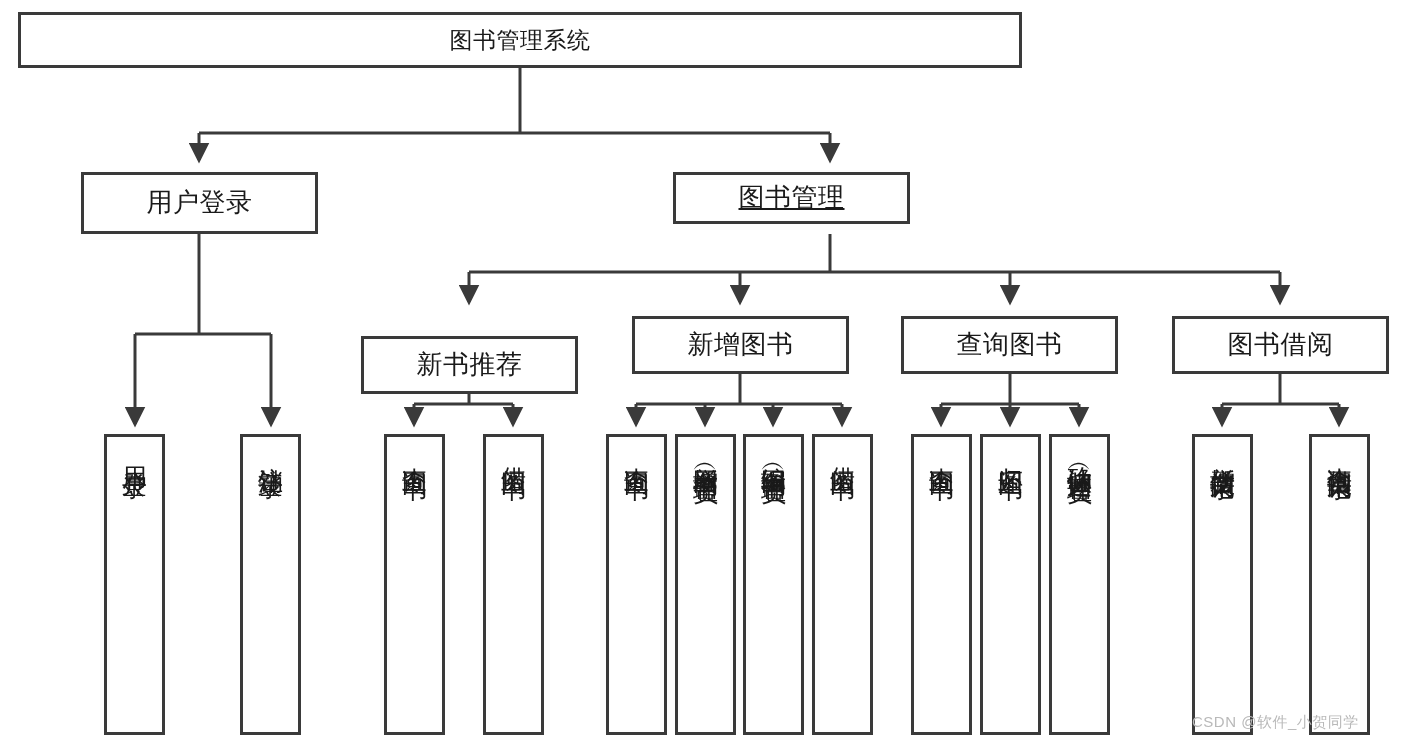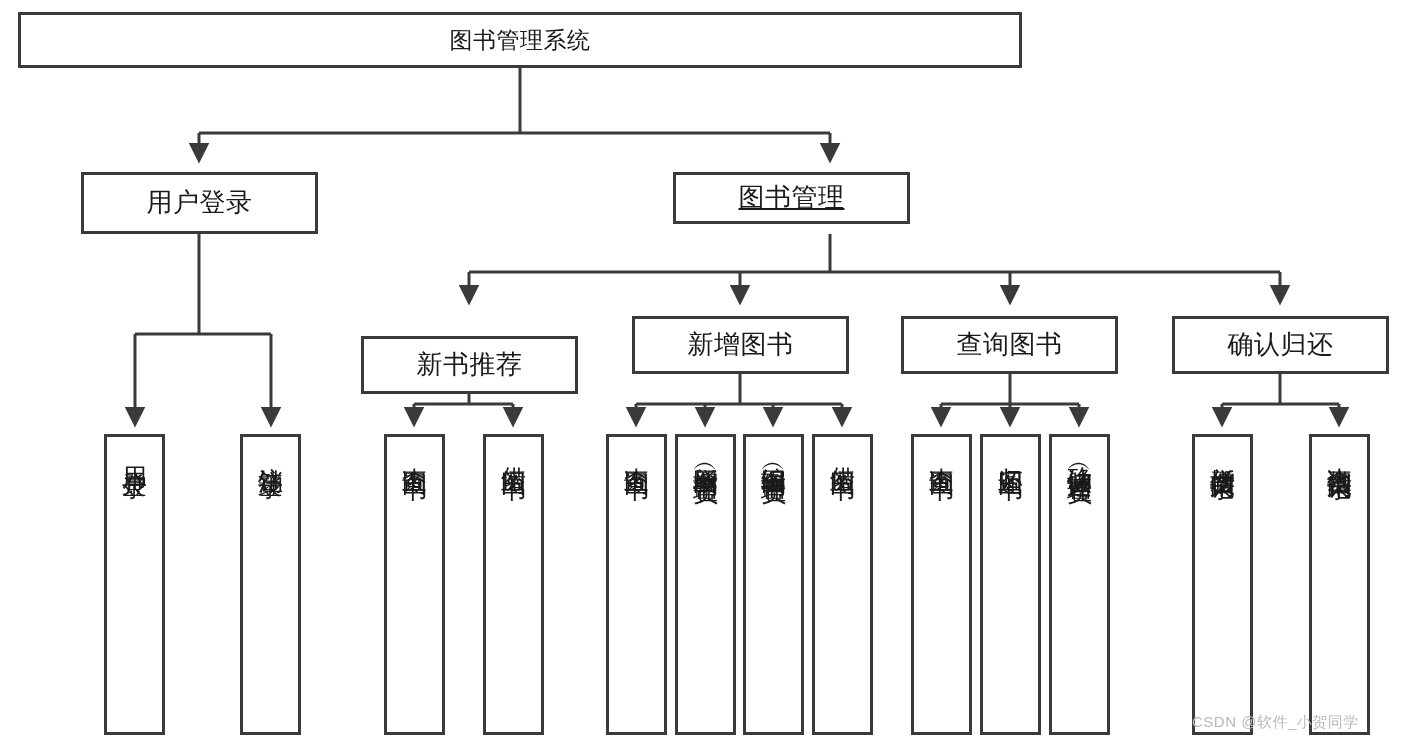--- a/index.html
+++ b/index.html
@@ -144,21 +144,21 @@
   <div class="node horiz" style="left:361px; top:316px; width:217px; height:58px;margin-top:20px;">
     <span class="lbl">新书推荐</span>
   </div>
   <div class="node horiz" style="left:632px; top:316px; width:217px; height:58px;">
     <span class="lbl">新增图书</span>
   </div>
   <div class="node horiz" style="left:901px; top:316px; width:217px; height:58px;">
     <span class="lbl">查询图书</span>
   </div>
   <div class="node horiz" style="left:1172px; top:316px; width:217px; height:58px;">
-    <span class="lbl">确认归还</span>
+    <span class="lbl">图书借阅</span>
   </div>
 
   <div class="node vert" style="left:104px; top:434px; width:61px; height:301px;">
     <span class="lbl">用户登录</span>
   </div>
   <div class="node vert" style="left:240px; top:434px; width:61px; height:301px;">
     <span class="lbl">注销登录</span>
   </div>
 
   <div class="node vert" style="left:384px; top:434px; width:61px; height:301px;">

